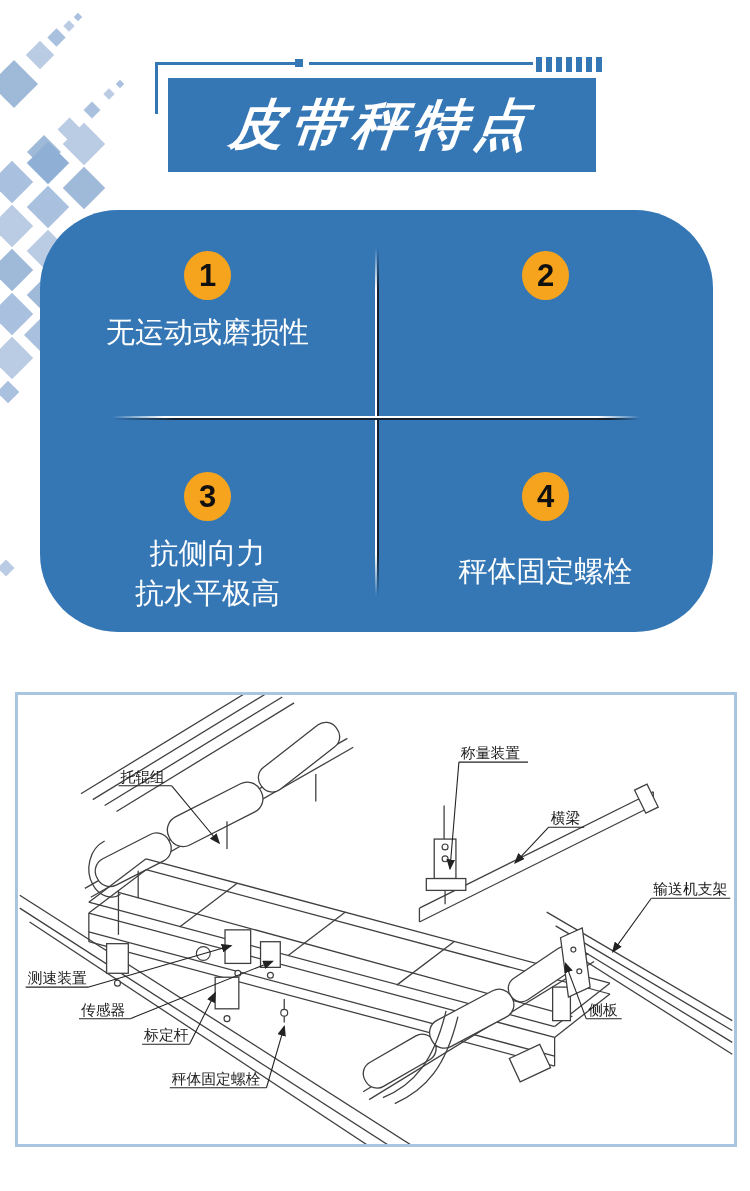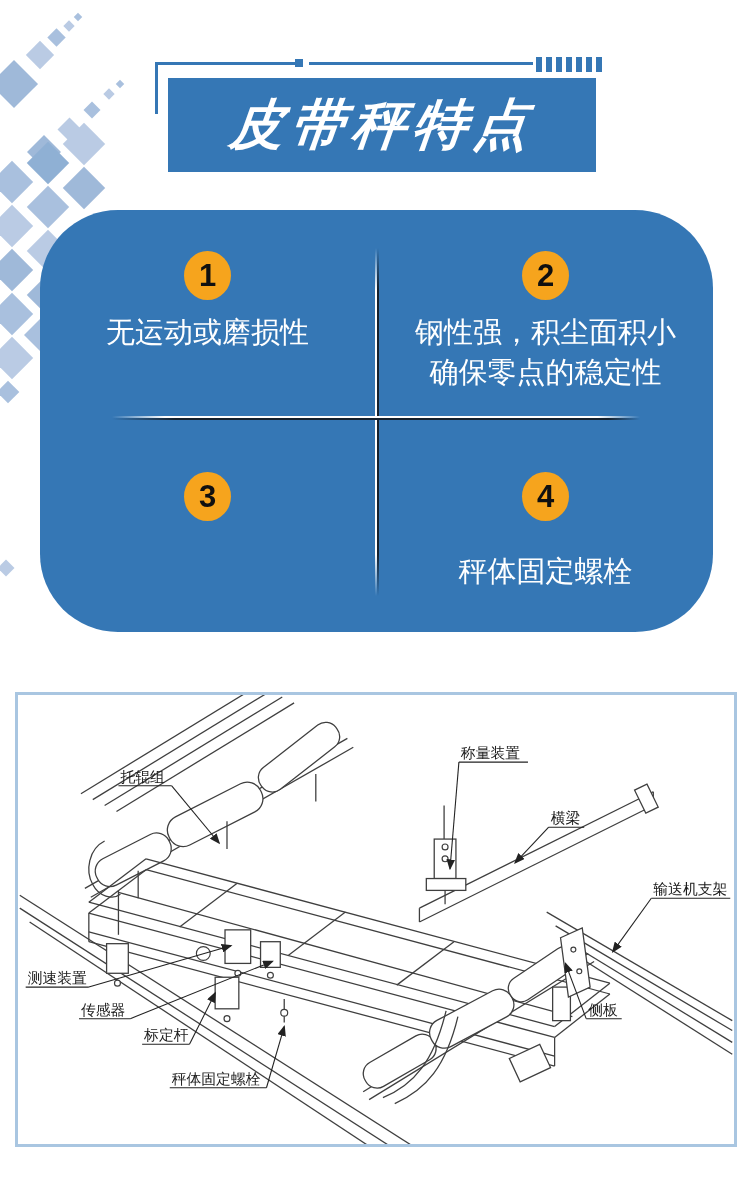--- a/index.html
+++ b/index.html
@@ -112,28 +112,28 @@
 
     <div class="cell q1">
       <div class="badge">1</div>
       <div class="ftext">
         <div>无运动或磨损性</div>
       </div>
     </div>
 
     <div class="cell q2">
       <div class="badge">2</div>
-      <div class="ftext">
-        <div>钢性强，积尘面积小</div>
-        <div>确保零点的稳定性</div>
-      </div>
     </div>
 
     <div class="cell q3">
       <div class="badge">3</div>
+      <div class="ftext">
+        <div>抗侧向力</div>
+        <div>抗水平极高</div>
+      </div>
     </div>
 
     <div class="cell q4">
       <div class="badge">4</div>
       <div class="ftext">
         <div>秤体固定螺栓</div>
       </div>
     </div>
   </div>
 

